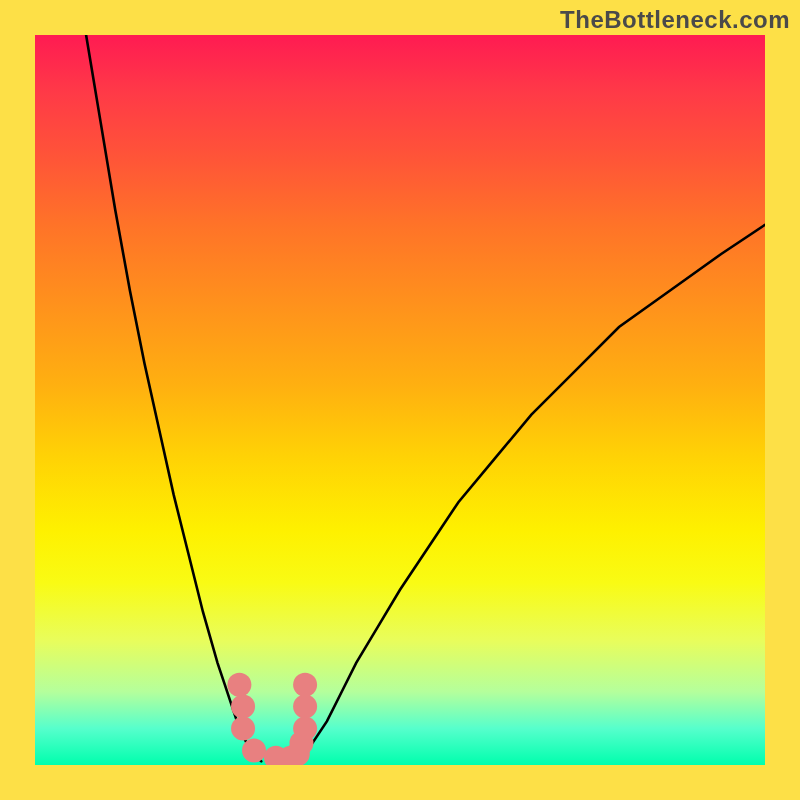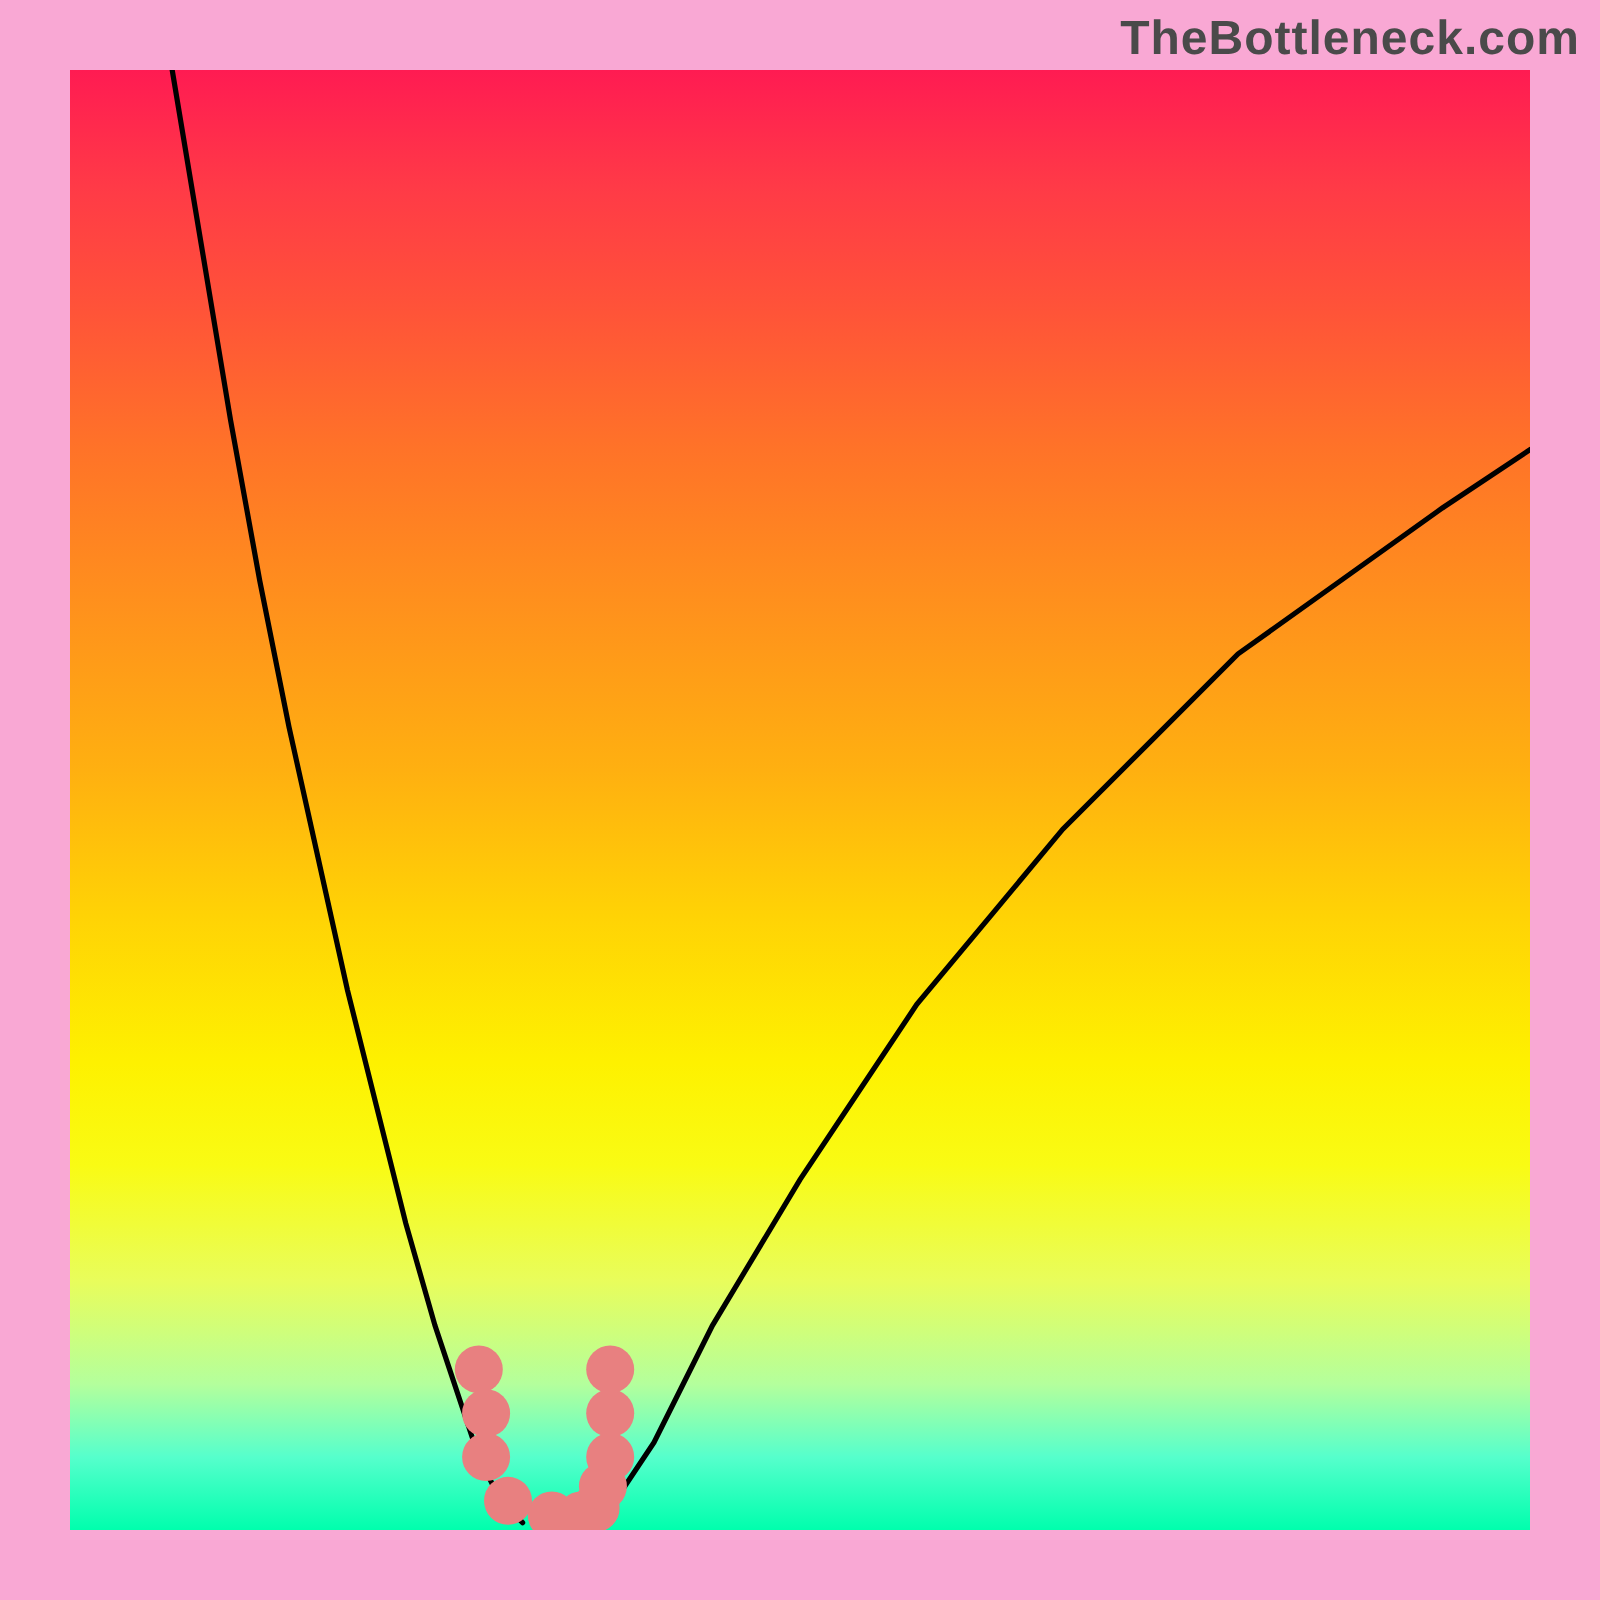--- a/index.html
+++ b/index.html
@@ -1,17 +1,17 @@
 <!DOCTYPE html>
 <html><head>
 <meta charset="utf-8">
 <style>
   * { margin: 0; padding: 0; box-sizing: border-box; }
   html, body { width: 800px; height: 800px; background: #000; overflow: hidden; }
-  .container { position: relative; width: 800px; height: 800px; background: #f9a8d4; }
+  .container { position: relative; width: 800px; height: 800px; background: #fde047; }
   .watermark {
     position: absolute;
     top: 6px;
     right: 10px;
     font-family: Arial, Helvetica, sans-serif;
     font-size: 24px;
     font-weight: bold;
     color: #4a4a4a;
     letter-spacing: 0.5px;
     z-index: 20;

